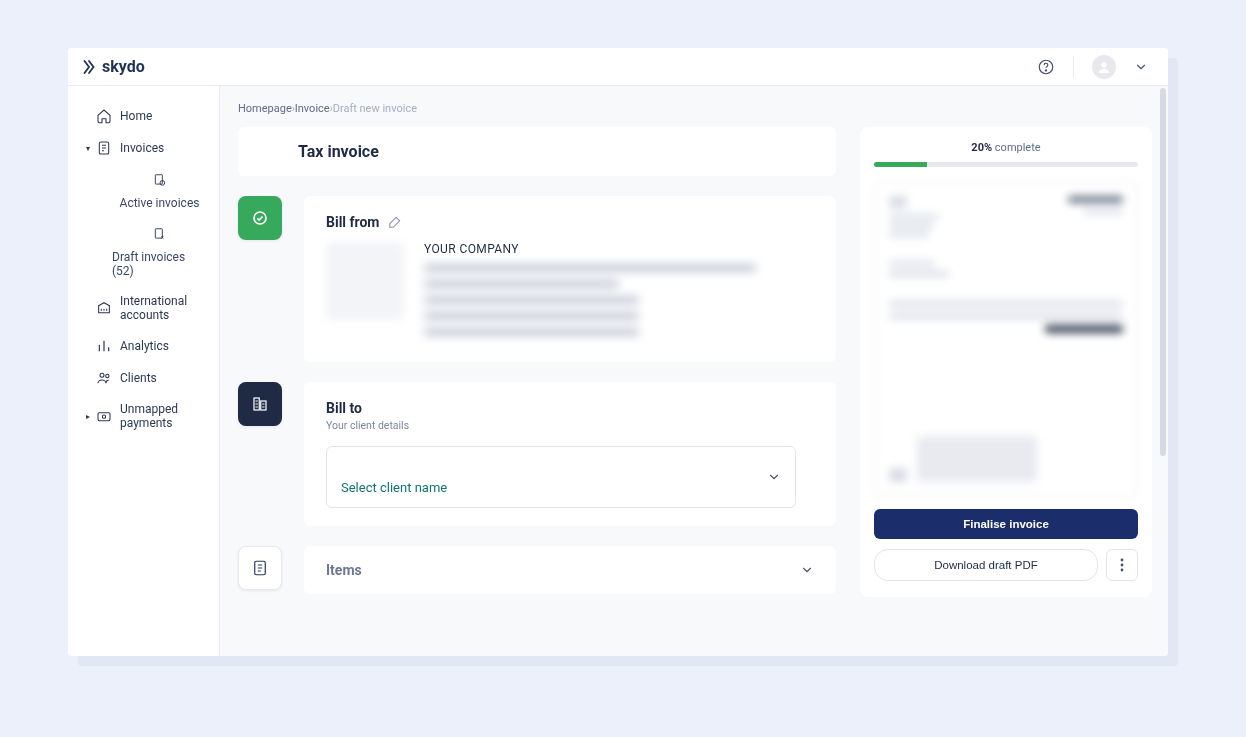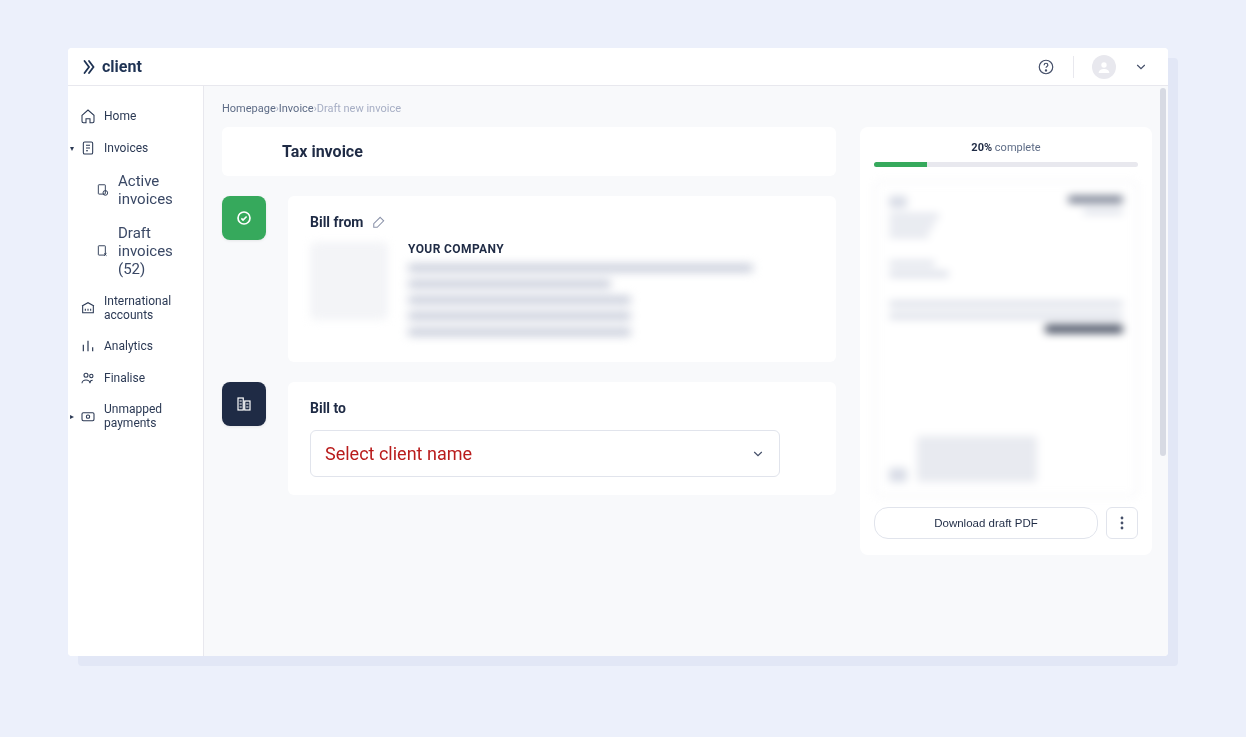--- a/index.html
+++ b/index.html
@@ -60,30 +60,31 @@
   .body-row { display: flex; flex: 1; min-height: 0; }
 
   
   .sidebar {
     width: 136px;
     border-right: 1px solid #E8E8EE;
     background: #fff;
     padding: 14px 0;
     font-size: 12px;
     color: #2B3954;
+    margin-left: 16px;
   }
   .nav-item {
     display: flex;
     align-items: center;
     gap: 8px;
     padding: 8px 12px 8px 12px;
     cursor: pointer;
     position: relative;
   }
-  .nav-item.child { padding-left: 28px; font-size: 15px; color: #3A4865; }
+  .nav-item.child { padding-left: 28px; font-size: 12px; color: #3A4865; flex-direction: column; }
   .nav-icon { width: 16px; height: 16px; display: flex; align-items:center; justify-content:center; color:#2B3954;}
   .nav-caret {
     position: absolute; left: 2px; top: 50%; transform: translateY(-50%);
     font-size: 8px; color: #2B3954;
   }
 
   
   .main {
     flex: 1;
     background: #F8F9FB;
@@ -149,36 +150,36 @@
   .edit-icon { color: #8A92A9; }
 
   .company-block {
     display: flex; gap: 20px; margin-top: 12px; align-items: flex-start;
   }
   .company-logo {
     width: 78px; height: 78px; border-radius: 6px;
     background: #F3F4F7; filter: blur(4px);
   }
   .company-info { flex:1; }
-  .company-name { font-size: 12px; font-weight: 700; color: #1F2B45; letter-spacing: .4px; }
+  .company-name { font-size: 12px; font-weight: 400; color: #1F2B45; letter-spacing: .4px; }
   .blurred-lines { margin-top: 8px; filter: blur(5px); }
   .blurred-lines div {
     height: 8px; background: #C6CBD9; border-radius: 3px; margin-bottom: 8px;
   }
 
   .select-field {
     margin-top: 14px;
     border: 1px solid #E1E4EC;
     border-radius: 6px;
     padding: 12px 14px;
     display: flex; align-items: center; justify-content: space-between;
     cursor: pointer;
     max-width: 470px;
   }
-  .select-placeholder { font-size: 18px; color: #b91c1c; }
+  .select-placeholder { font-size: 13px; color: #0f766e; margin-top: 21px; }
 
   .collapse-card {
     flex: 1;
     background: #fff;
     border-radius: 6px;
     padding: 16px 22px;
     display: flex; align-items: center; justify-content: space-between;
   }
 
   
@@ -243,21 +244,21 @@
 </head>
 <body>
 
 <div class="app-window">
 
   <div class="topbar">
     <div class="logo">
       <svg viewBox="0 0 24 24">
         <path d="M6 4 L12 12 L6 20 M12 4 L18 12 L12 20" stroke="#1F3354" stroke-width="2.4" fill="none" stroke-linecap="round"></path>
       </svg>
-      <span>client</span>
+      <span>skydo</span>
     </div>
     <div class="topbar-spacer"></div>
     <div class="topbar-icons">
       <div class="help-icon">
         <svg width="18" height="18" viewBox="0 0 24 24" fill="none" stroke="#46506A" stroke-width="1.6">
           <circle cx="12" cy="12" r="9"></circle>
           <path d="M9.5 9.5a2.5 2.5 0 0 1 5 0c0 1.5-2.5 2-2.5 3.5"></path>
           <circle cx="12" cy="16.5" r="0.8" fill="#46506A"></circle>
         </svg>
       </div>
@@ -333,21 +334,21 @@
       </div>
       <div class="nav-item">
         <span class="nav-icon">
           <svg width="16" height="16" viewBox="0 0 24 24" fill="none" stroke="currentColor" stroke-width="1.6">
               <circle cx="9" cy="8" r="3"></circle>
               <path d="M3 20c0-3 3-5 6-5s6 2 6 5"></path>
               <circle cx="17" cy="9" r="2.5"></circle>
               <path d="M15 19c0-2 2-3.5 4-3.5"></path>
             </svg>
         </span>
-        <span>Finalise</span>
+        <span>Clients</span>
       </div>
       <div class="nav-item">
         <span class="nav-caret">▸</span>
         <span class="nav-icon">
           <svg width="16" height="16" viewBox="0 0 24 24" fill="none" stroke="currentColor" stroke-width="1.6">
               <rect x="3" y="7" width="18" height="12" rx="2"></rect>
               <circle cx="12" cy="13" r="2.5"></circle>
             </svg>
         </span>
         <span>Unmapped payments</span>
@@ -407,29 +408,44 @@
               <svg width="18" height="18" viewBox="0 0 24 24" fill="none" stroke="#fff" stroke-width="1.6">
                     <rect x="4" y="4" width="7" height="16"></rect>
                     <rect x="13" y="8" width="7" height="12"></rect>
                     <path d="M6 8h3M6 12h3M6 16h3M15 12h3M15 16h3"></path>
                   </svg>
             </div>
             <div class="section-card">
               <div class="section-title">
                 <span>Bill to</span>
               </div>
+              <div class="section-sub">Your client details</div>
               <div class="select-field">
                 <span class="select-placeholder">Select client name</span>
                 <svg width="14" height="14" viewBox="0 0 24 24">
                       <path d="M6 9l6 6 6-6" stroke="#46506A" stroke-width="2" fill="none" stroke-linecap="round"></path>
                     </svg>
               </div>
             </div>
           </div>
 
+          <div class="section">
+            <div class="section-icon white">
+              <svg width="18" height="18" viewBox="0 0 24 24" fill="none" stroke="currentColor" stroke-width="1.6">
+                    <rect x="5" y="3" width="14" height="18" rx="2"></rect>
+                    <path d="M9 8h6M9 12h6M9 16h4"></path>
+                  </svg>
+            </div>
+            <div class="collapse-card">
+              <span class="section-title muted">Items</span>
+              <svg width="14" height="14" viewBox="0 0 24 24">
+                    <path d="M6 9l6 6 6-6" stroke="#46506A" stroke-width="2" fill="none" stroke-linecap="round"></path>
+                  </svg>
+            </div>
+          </div>
 
 
         </div>
 
         <div class="right-col">
           <div class="preview-panel">
             <div class="progress-label">
               <b>20%</b> <span>complete</span>
             </div>
             <div class="progress-bar">
@@ -455,20 +471,23 @@
               <div style="margin-top:14px;">
                 <div class="pv-block" style="width:100%;height:6px;margin-bottom:6px;"></div>
                 <div class="pv-block" style="width:100%;height:6px;margin-bottom:6px;"></div>
                 <div class="pv-block" style="width:78px;height:8px;margin-left:auto;background:#3B4458"></div>
               </div>
               <div style="margin-top:auto;display:flex;gap:10px;align-items:flex-end;">
                 <div class="pv-block" style="width:18px;height:14px;"></div>
                 <div class="pv-block" style="width:120px;height:46px;opacity:.6"></div>
               </div>
             </div>
+            <button class="btn-primary">
+              <span>Finalise invoice</span>
+            </button>
             <div class="btn-row">
               <button class="btn-secondary">
                 <span>Download draft PDF</span>
               </button>
               <button class="btn-more">
                 <svg width="4" height="14" viewBox="0 0 4 14">
                       <circle cx="2" cy="2" r="1.4" fill="#46506A"></circle>
                       <circle cx="2" cy="7" r="1.4" fill="#46506A"></circle>
                       <circle cx="2" cy="12" r="1.4" fill="#46506A"></circle>
                     </svg>

